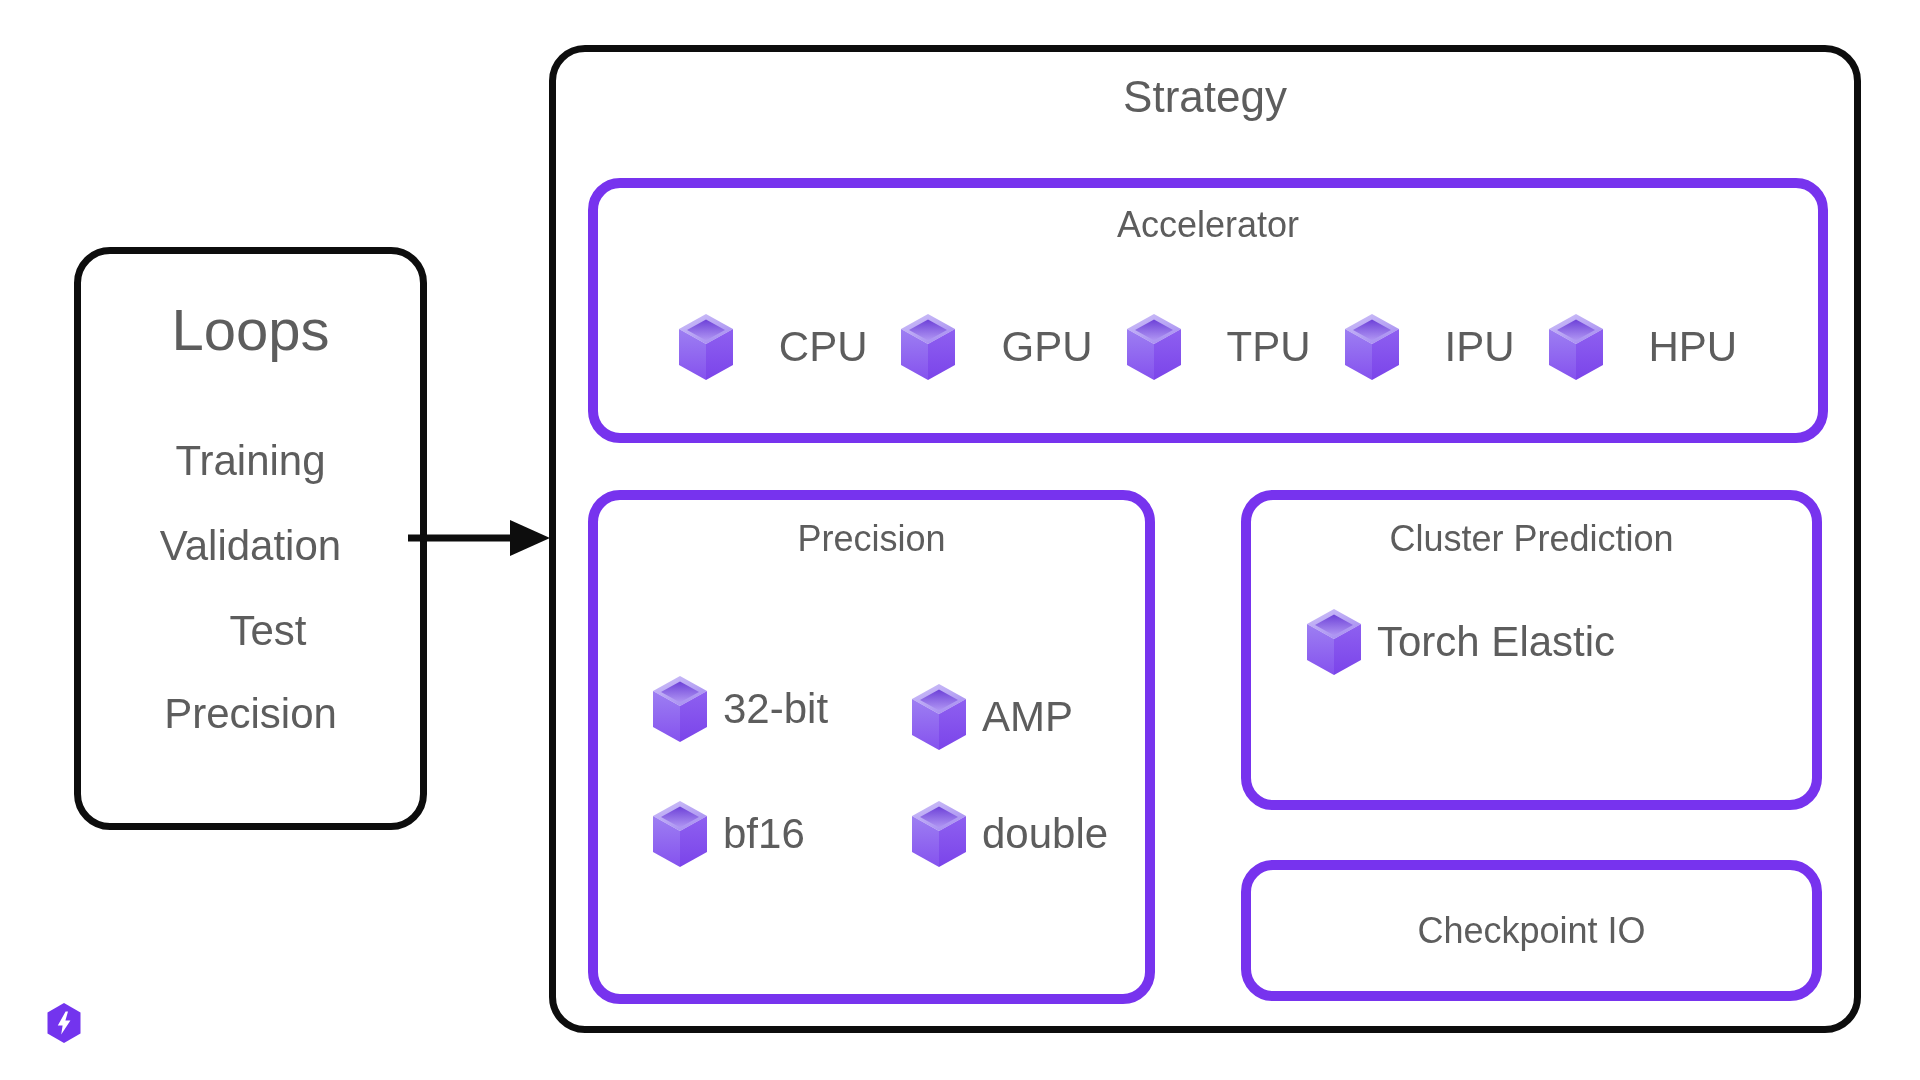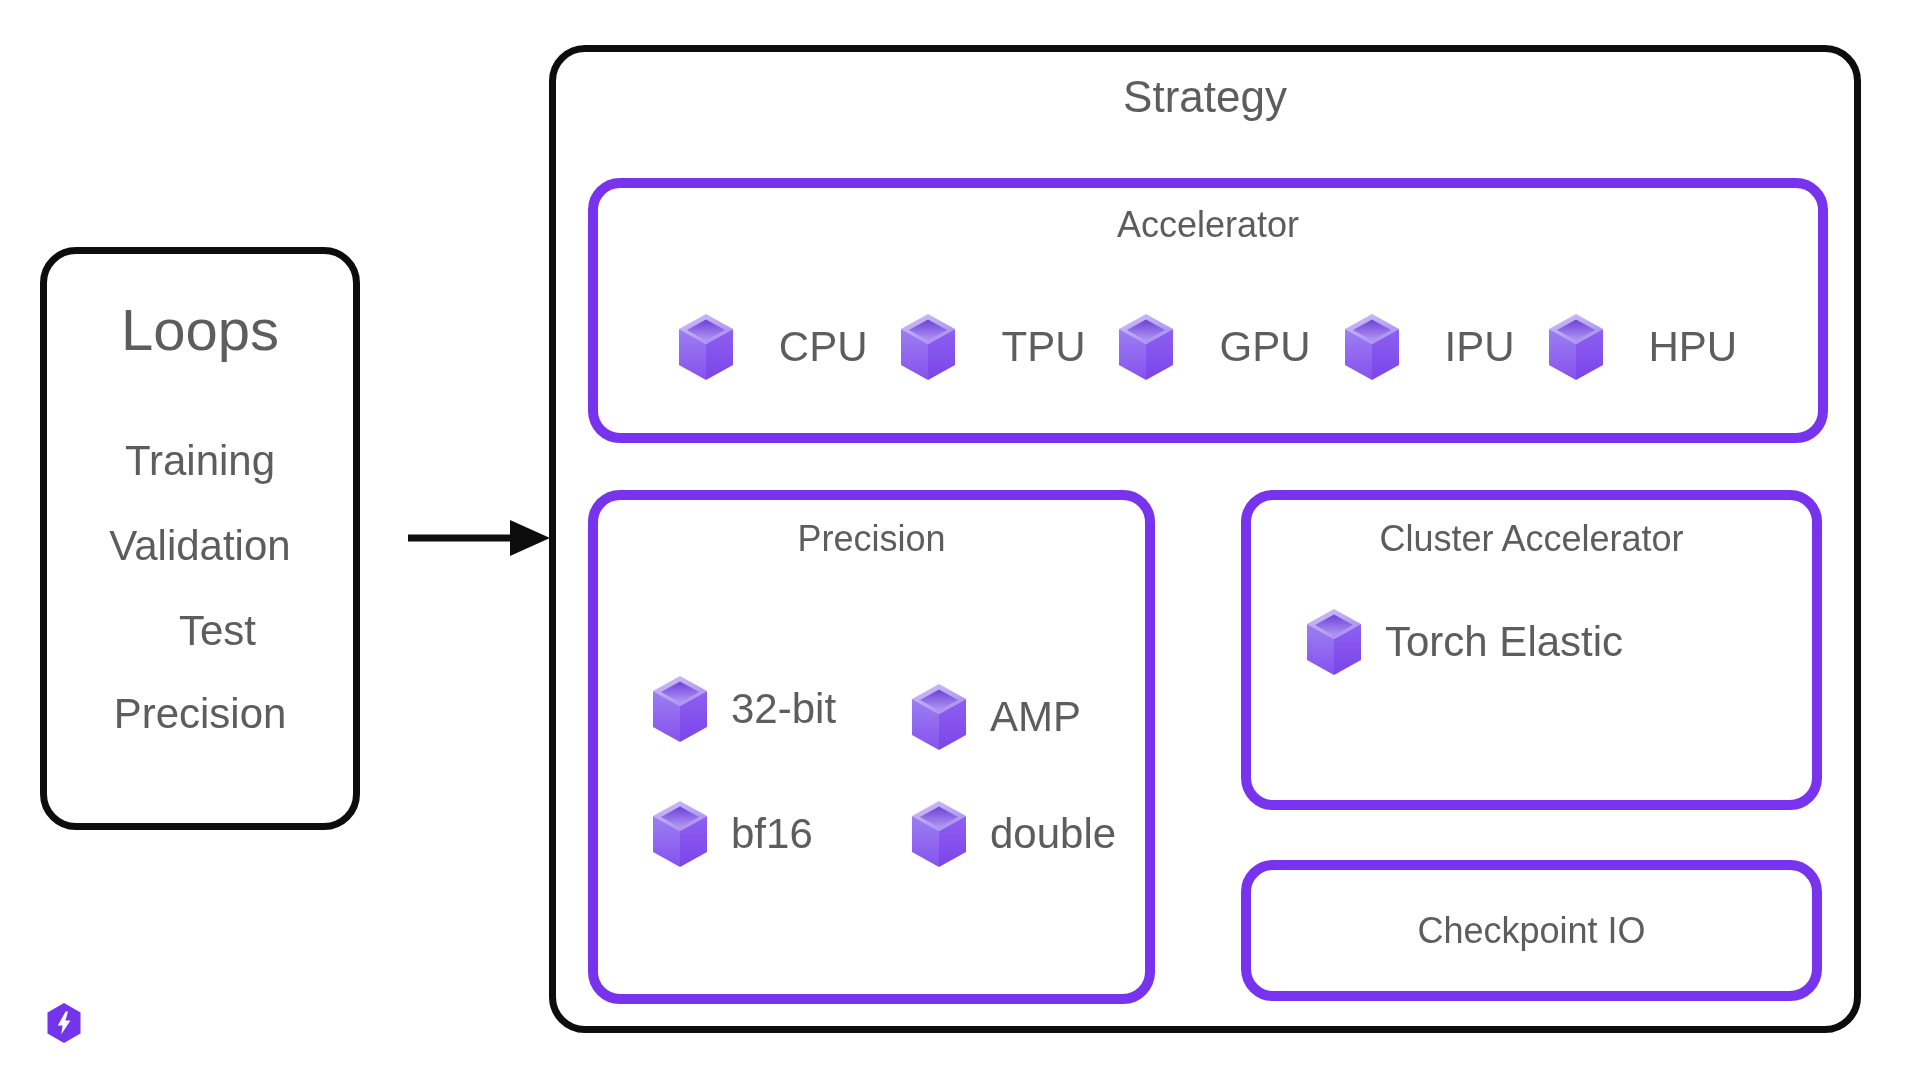--- a/index.html
+++ b/index.html
@@ -13,21 +13,21 @@
   .title{position:absolute;left:0;right:0;text-align:center;line-height:1.08;white-space:nowrap;}
   .t-strategy{font-size:44px;top:21px;}
   .t-loops{font-size:58px;top:45px;}
   .t-section{font-size:36px;}
   .loops-item{position:absolute;left:0;right:0;text-align:center;font-size:42px;line-height:1;}
   .item{display:flex;align-items:center;}
   .item .label{font-size:42px;line-height:1;white-space:nowrap;}
   .cube{width:54px;height:66px;flex:0 0 auto;}
   .accel-row{position:absolute;left:0;right:0;top:126px;display:flex;justify-content:center;align-items:center;gap:34px;}
   .accel-row .item{gap:46px;}
-  .grid-item{position:absolute;gap:24px;}
+  .grid-item{position:absolute;gap:16px;}
   .checkpoint-center{position:absolute;inset:0;display:flex;align-items:center;justify-content:center;}
   .arrow-svg{position:absolute;left:406px;top:513px;}
   .logo-svg{position:absolute;left:47px;top:1003px;}
   svg{display:block;}
 </style>
 </head>
 <body>
 
 <svg width="0" height="0" style="position:absolute" aria-hidden="true">
   <defs>
@@ -51,21 +51,21 @@
       <polygon points="27,0 54,15 27,30 0,15" fill="url(#gTop)"></polygon>
       <polygon points="27,5.5 46,16 27,26.5 8,16" fill="url(#gInner)"></polygon>
       <polygon points="0,15 27,30 27,66 0,51" fill="url(#gLeft)"></polygon>
       <polygon points="27,30 54,15 54,51 27,66" fill="url(#gRight)"></polygon>
     </symbol>
   </defs>
 </svg>
 
 <div id="canvas">
 
-  <div class="box black-box" style="left:40px;top:247px;width:320px;height:583px;">
+  <div class="box black-box" style="left:74px;top:247px;width:353px;height:583px;">
     <div class="title t-loops">Loops</div>
     <div class="loops-item" style="top:186px;">Training</div>
     <div class="loops-item" style="top:271px;">Validation</div>
     <div class="loops-item" style="top:356px;padding-left:35px;">Test</div>
     <div class="loops-item" style="top:439px;">Precision</div>
   </div>
 
   <svg class="arrow-svg" width="150" height="50" viewBox="0 0 150 50">
     <line x1="2" y1="25" x2="108" y2="25" stroke="#0d0d0d" stroke-width="7"></line>
     <polygon points="104,7 104,43 144,25" fill="#0d0d0d"></polygon>
@@ -81,27 +81,27 @@
       <div class="item">
         <svg class="cube">
             <use href="#cube-sym"></use>
           </svg>
         <span class="label">CPU</span>
       </div>
       <div class="item">
         <svg class="cube">
             <use href="#cube-sym"></use>
           </svg>
-        <span class="label">TPU</span>
+        <span class="label">GPU</span>
       </div>
       <div class="item">
         <svg class="cube">
             <use href="#cube-sym"></use>
           </svg>
-        <span class="label">GPU</span>
+        <span class="label">TPU</span>
       </div>
       <div class="item">
         <svg class="cube">
             <use href="#cube-sym"></use>
           </svg>
         <span class="label">IPU</span>
       </div>
       <div class="item">
         <svg class="cube">
             <use href="#cube-sym"></use>
@@ -133,21 +133,21 @@
     </div>
     <div class="item grid-item" style="left:314px;top:301px;">
       <svg class="cube">
           <use href="#cube-sym"></use>
         </svg>
       <span class="label">double</span>
     </div>
   </div>
 
   <div class="box purple-box" style="left:1241px;top:490px;width:581px;height:320px;">
-    <div class="title t-section" style="top:20px;">Cluster Accelerator</div>
+    <div class="title t-section" style="top:20px;">Cluster Prediction</div>
     <div class="item grid-item" style="left:56px;top:109px;">
       <svg class="cube">
           <use href="#cube-sym"></use>
         </svg>
       <span class="label">Torch Elastic</span>
     </div>
   </div>
 
   <div class="box purple-box" style="left:1241px;top:860px;width:581px;height:141px;padding-left:44px;">
     <div class="checkpoint-center">

